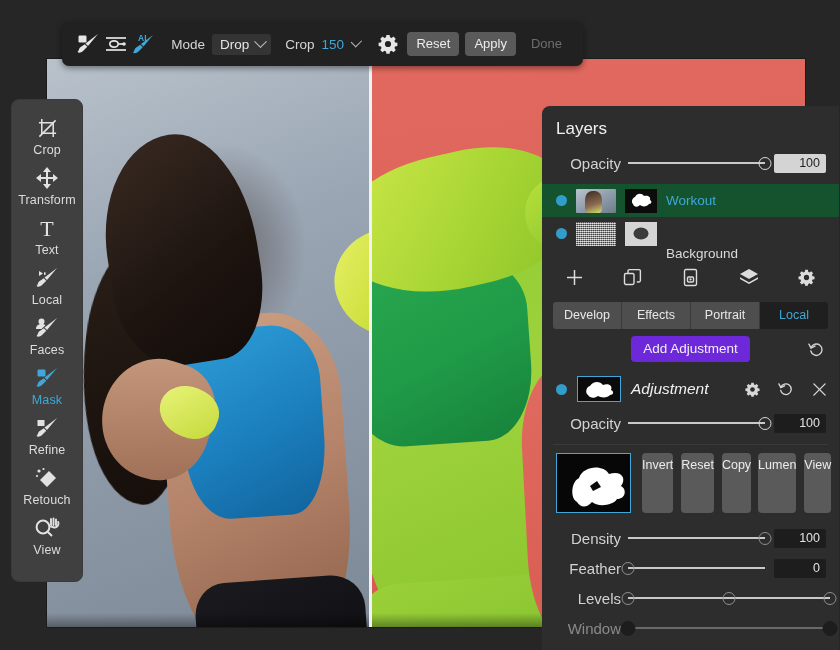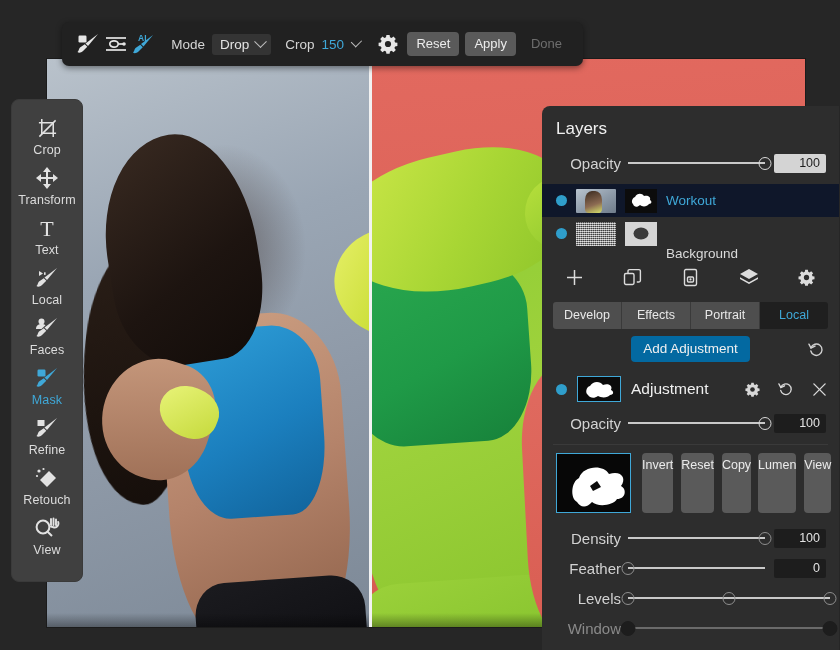--- a/index.html
+++ b/index.html
@@ -206,21 +206,21 @@
     width:52px; height:19px; margin-left:9px; border-radius:2px;
     font-size:12.5px; display:flex; align-items:center; justify-content:flex-end;
     padding-right:6px;
   }
   .rs-val.light { background:#d4d4d4; color:#1e1e1e; }
   .rs-val.dark { background:#1d1d1d; color:#e2e2e2; }
 
   .layer-row {
     display:flex; align-items:center; height:33px; padding-left:14px; gap:9px; cursor:pointer;
   }
-  .layer-row.selected { background:#0f172a; }
+  .layer-row.selected { background:#14532d; }
   .vis-dot { width:11px; height:11px; border-radius:50%; background:#2f9ecb; flex:0 0 auto; }
   .thumb { width:40px; height:24px; border-radius:1px; overflow:hidden; flex:0 0 auto; position:relative; }
   .thumb.photo { background:linear-gradient(150deg,#b9c4cf,#8d9aa8 55%,#6f7c8a); }
   .thumb.photo::after{ content:""; position:absolute; left:9px; top:2px; width:17px; height:22px; background:linear-gradient(160deg,#3a2a20,#8b6a52 60%,#d6e26a); border-radius:40% 40% 20% 20%; }
   .thumb.noise {
     background-color:#8f8f8f;
     background-image:
       repeating-linear-gradient(0deg, rgba(255,255,255,.55) 0 1px, rgba(0,0,0,.3) 1px 2px),
       repeating-linear-gradient(90deg, rgba(255,255,255,.45) 0 1px, rgba(0,0,0,.35) 1px 2px);
   }
@@ -231,24 +231,24 @@
 
   .icon-strip { display:flex; align-items:center; justify-content:center; gap:36px; height:42px; margin-top:6px; color:#dcdcdc; }
   .icon-strip > div { cursor:pointer; display:flex; align-items:center; justify-content:center; width:22px; height:22px;}
 
   .tabs { display:flex; margin:4px 11px 0 11px; border-radius:3px; overflow:hidden; }
   .tab { flex:1; text-align:center; font-size:12.5px; padding:6px 0 7px; background:#4e4e4e; color:#e8e8e8; cursor:pointer; border-right:1px solid #3a3a3a; }
   .tab:last-child { border-right:none; }
   .tab.active { background:#1f1f1f; color:#3fa8d8; }
 
   .addrow { display:flex; align-items:center; justify-content:center; position:relative; height:40px; }
-  .add-btn { background:#0369a1; color:#f0f0f0; font-size:13.5px; border-radius:4px; padding:5px 12px 6px; cursor:pointer;}
+  .add-btn { background:#6d28d9; color:#f0f0f0; font-size:13.5px; border-radius:4px; padding:5px 12px 6px; cursor:pointer;}
   .reset-arrow { position:absolute; right:14px; color:#d0d0d0; cursor:pointer; }
 
-  .adj-head { display:flex; align-items:center; gap:10px; padding:7px 12px 6px 14px; }
+  .adj-head { display:flex; align-items:center; gap:10px; padding:7px 12px 6px 14px;font-style:italic; }
   .adj-thumb { width:44px; height:26px; background:#0b0b0b; border:1px solid #3fa8d8; position:relative; flex:0 0 auto; }
   .adj-title { font-size:15.5px; color:#f0f0f0; flex:1; }
   .adj-head .aicon { color:#d8d8d8; cursor:pointer; display:flex; align-items:center; }
 
   .divider { height:1px; background:#3a3a3a; margin:6px 11px; }
 
   .mask-block { display:flex; gap:11px; padding:2px 13px 0 14px; }
   .big-mask { width:75px; height:60px; background:#070707; border:1px solid #3fa8d8; position:relative; flex:0 0 auto; }
   .mbtns { flex:1; display:flex; flex-direction:row; gap:7px; }
   .mbrow { display:flex; gap:8px; }

